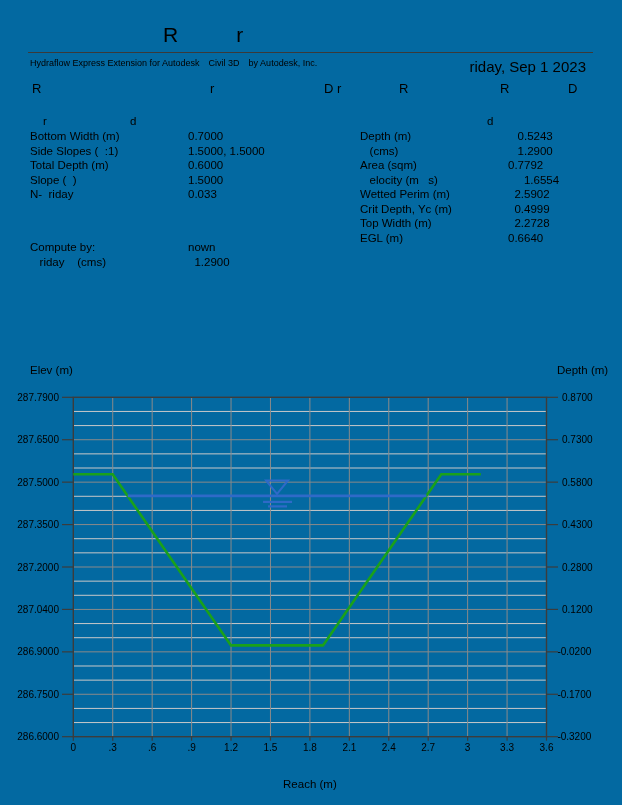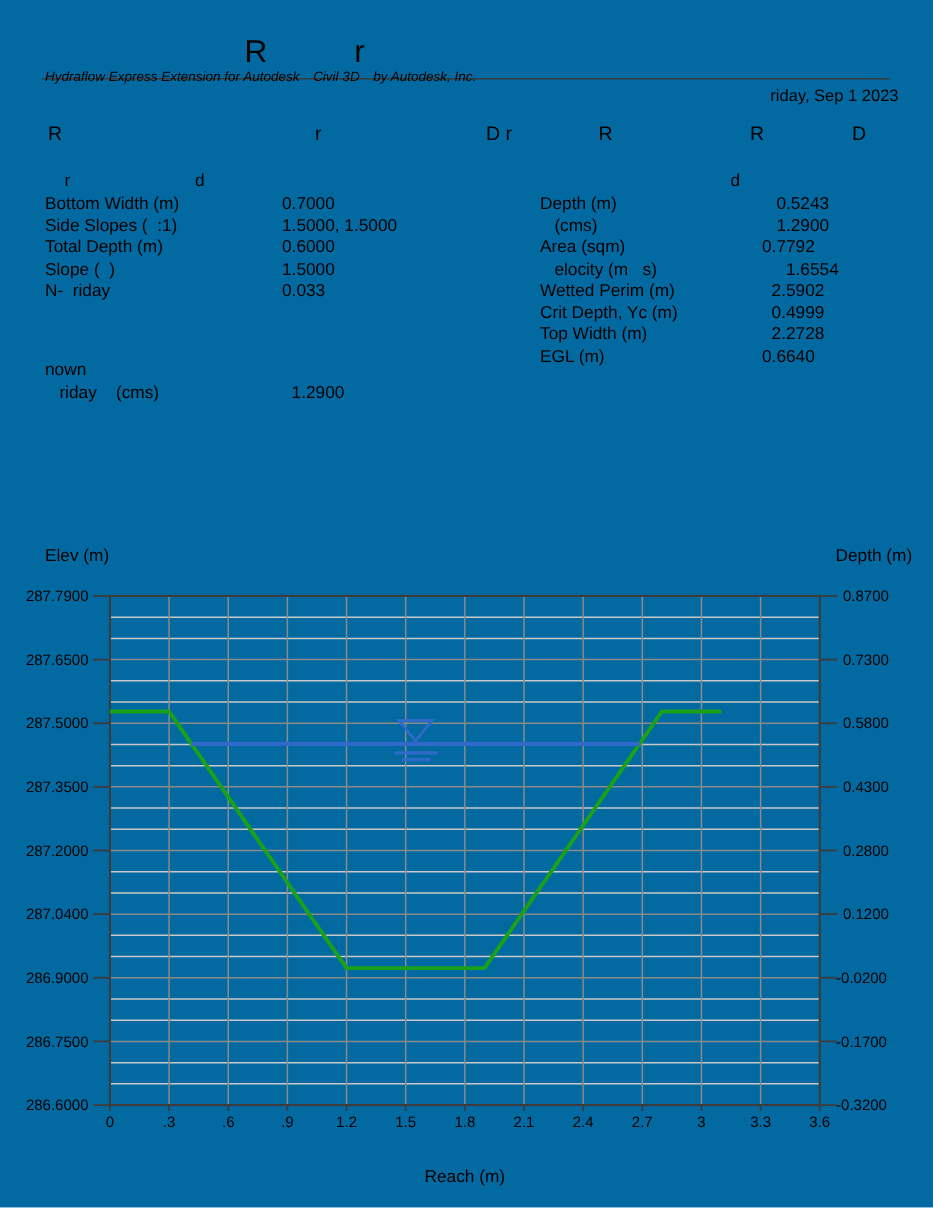--- a/index.html
+++ b/index.html
@@ -1,23 +1,23 @@
 <!DOCTYPE html>
 <html><head>
 <meta charset="utf-8">
 <style>
   html,body{margin:0;padding:0;background:#fff;}
   .page{position:relative;width:622px;height:805px;background:#0369a1;overflow:hidden;
         font-family:"Liberation Sans",sans-serif;color:#000;}
   .title{position:absolute;left:163px;top:23px;font-size:21px;white-space:pre;}
   .title .t2{margin-left:58px;}
   .rule{position:absolute;left:28px;top:52px;width:565px;height:0;border-top:1px solid #3a3a3a;}
-  .masthead{position:absolute;left:30px;top:46px;font-size:9px;white-space:pre;font-style:italic;}
+  .masthead{position:absolute;left:30px;top:58px;font-size:9px;white-space:pre;}
   .masthead span{margin-right:9px;}
-  .date{position:absolute;right:23px;top:58px;font-size:11px;}
+  .date{position:absolute;right:36px;top:58px;font-size:15px;}
   .sechead{position:absolute;top:81px;font-size:13px;white-space:pre;}
   .sub{position:absolute;top:115px;font-size:11.5px;}
   .tbl{position:absolute;font-size:11.5px;}
   .tbl .row{display:flex;height:14.5px;line-height:14.5px;white-space:pre;align-items:center;}
   .tbl .lbl{width:158px;}
   .tbl.right .lbl{width:148px;}
   #chart-svg{position:absolute;left:0;top:0;}
   #chart-svg text{font-family:"Liberation Sans",sans-serif;fill:#000;}
 </style>
 </head>
@@ -47,21 +47,21 @@
   <span class="sub" style="left:487px;">d</span>
 
   <div class="tbl" style="left:30px;top:129px;" id="left-table">
       <div class="row"><span class="lbl">Bottom Width (m)</span><span class="val">0.7000</span></div>
       <div class="row"><span class="lbl">Side Slopes (  :1)</span><span class="val">1.5000, 1.5000</span></div>
       <div class="row"><span class="lbl">Total Depth (m)</span><span class="val">0.6000</span></div>
       <div class="row"><span class="lbl">Slope (  )</span><span class="val">1.5000</span></div>
       <div class="row"><span class="lbl">N-  riday</span><span class="val">0.033</span></div>
     </div>
   <div class="tbl" style="left:30px;top:240px;" id="compute-table">
-      <div class="row"><span class="val">nown</span></div>
+      <div class="row"><span class="lbl">Compute by:</span><span class="val">nown</span></div>
       <div class="row"><span class="lbl">   riday    (cms)</span><span class="val">  1.2900</span></div>
     </div>
   <div class="tbl right" style="left:360px;top:129px;" id="right-table">
       <div class="row"><span class="lbl">Depth (m)</span><span class="val">   0.5243</span></div>
       <div class="row"><span class="lbl">   (cms)</span><span class="val">   1.2900</span></div>
       <div class="row"><span class="lbl">Area (sqm)</span><span class="val">0.7792</span></div>
       <div class="row"><span class="lbl">   elocity (m   s)</span><span class="val">     1.6554</span></div>
       <div class="row"><span class="lbl">Wetted Perim (m)</span><span class="val">  2.5902</span></div>
       <div class="row"><span class="lbl">Crit Depth, Yc (m)</span><span class="val">  0.4999</span></div>
       <div class="row"><span class="lbl">Top Width (m)</span><span class="val">  2.2728</span></div>

